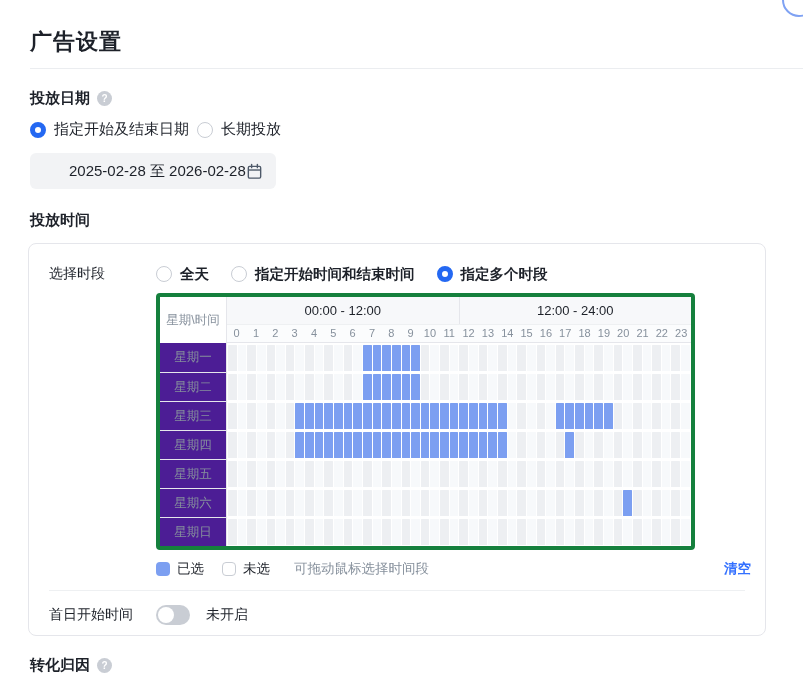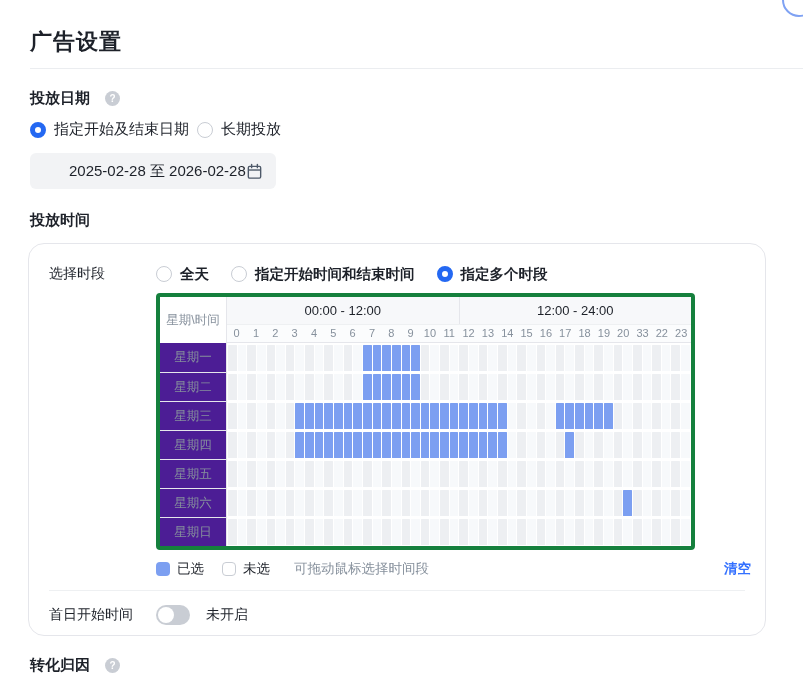--- a/index.html
+++ b/index.html
@@ -7,38 +7,38 @@
   body {
     width: 803px; height: 682px; position: relative; overflow: hidden;
     font-family: "Liberation Sans", sans-serif; color:#1d2129;
   }
   .corner-arc { position:absolute; top:-17px; right:-13px; width:34px; height:34px;
     border:2px solid #7fa2f3; border-radius:50%; background:transparent; }
 
   h1.page-title { padding:28px 0 0 30px; font-size:22px; line-height:28px; font-weight:700; letter-spacing:1px; }
   .title-divider { margin:12px 0 0 30px; border-top:1px solid #ebedf0; }
 
-  .section-label-row { display:flex; align-items:center; gap:15px; margin:20px 0 0 30px; }
+  .section-label-row { display:flex; align-items:center; gap:7px; margin:20px 0 0 30px; }
   .section-label { font-size:15px; font-weight:600; }
   .help-icon { width:15px; height:15px; border-radius:50%; background:#c9cdd4; color:#fff;
     font-size:10px; font-weight:700; display:inline-flex; align-items:center; justify-content:center; }
 
   .radio-row { display:flex; gap:8px; margin:12px 0 0 30px; }
   .radio-item { display:inline-flex; align-items:center; gap:8px; cursor:pointer; }
   .radio { width:16px; height:16px; border-radius:50%; background:#fff; border:1.5px solid #c9cdd4; flex:0 0 auto; }
   .radio.sel { border:5px solid #2468f2; }
   .radio-label { font-size:15px; color:#1d2129; white-space:nowrap; }
 
   .date-input { margin:14px 0 0 30px; width:246px; height:36px; background:#f2f3f5; border-radius:6px;
     display:flex; align-items:center; justify-content:space-between; padding:0 13px 0 15px; cursor:pointer; }
   .date-text { font-size:15px; color:#1d2129;margin-left:24px; }
 
   .section-title { margin:22px 0 0 30px; font-size:15px; font-weight:600; }
 
-  .card { margin:13px 0 0 28px; width:738px; border:1px solid #e5e6eb; border-radius:16px;
+  .card { margin:13px 0 0 28px; width:738px; border:1px solid #e5e6eb; border-radius:8px;
     background:#fff; padding:12px 20px 10px 20px; }
   .card-row1 { display:flex; align-items:center; height:20px; margin-top:8px; }
   .row-label { width:107px; font-size:14px; color:#1d2129; flex:0 0 auto; }
   .card .radio-row2 { display:flex; align-items:center; gap:22px; }
   .card .radio-label { font-size:14.5px;font-weight:bold; }
 
   .tg-table { margin:9px 0 0 107px; width:539px; border:4px solid #15803d; border-radius:4px; overflow:hidden; background:#fff; }
   .tg-head { display:flex; }
   .tg-corner { width:67px; flex:0 0 auto; border-right:1px solid #e5e6eb; background:#fff;
     display:flex; align-items:center; justify-content:center; font-size:12.5px; color:#86909c; }
@@ -151,21 +151,21 @@
             <span class="hour-cell">11</span>
             <span class="hour-cell">12</span>
             <span class="hour-cell">13</span>
             <span class="hour-cell">14</span>
             <span class="hour-cell">15</span>
             <span class="hour-cell">16</span>
             <span class="hour-cell">17</span>
             <span class="hour-cell">18</span>
             <span class="hour-cell">19</span>
             <span class="hour-cell">20</span>
-            <span class="hour-cell">33</span>
+            <span class="hour-cell">21</span>
             <span class="hour-cell">22</span>
             <span class="hour-cell">23</span>
           </div>
       </div>
     </div>
     <div>
         <div class="day-row">
           <div class="day-label">星期一</div>
           <div class="day-cells">
             <div class="cell even"></div>

